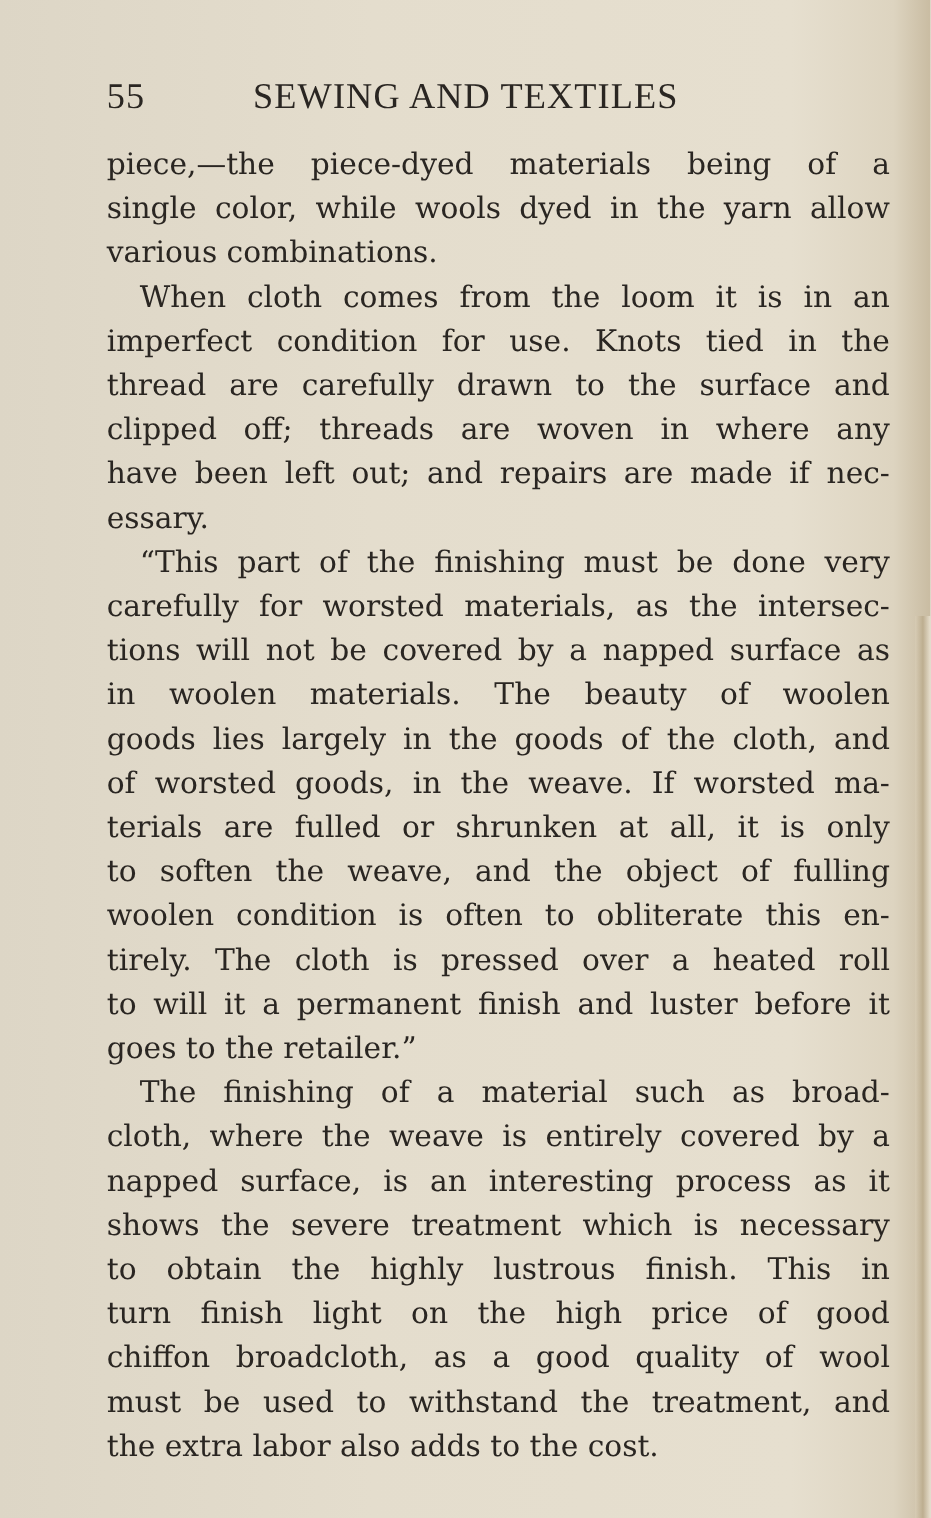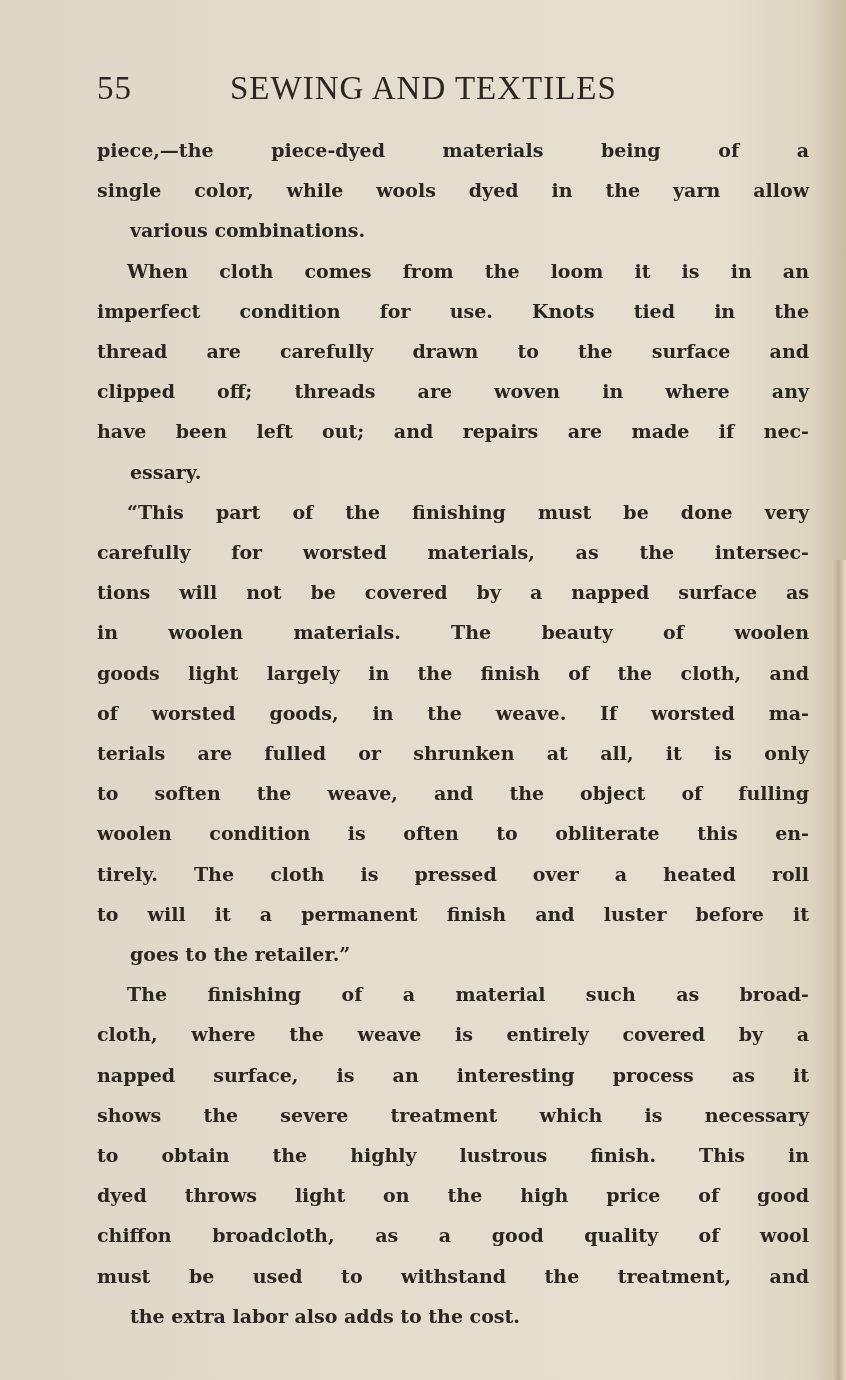--- a/index.html
+++ b/index.html
@@ -16,24 +16,24 @@
     opacity:0.8;
   }
   .header {
     position:absolute; left:97px; top:70px; width:600px;
     font-family: "Liberation Serif", serif; font-size:33px; letter-spacing:1px;
   }
   .header .num { position:absolute; left:0; top:0; }
   .header .title { position:absolute; left:133px; top:0; }
   .text {
     position:absolute; left:97px; top:130px; width:712px;
-    font-size:19px; line-height:40.2px; text-align:justify;font-weight:bold;
+    font-size:27px; line-height:40.2px; text-align:justify;
   }
   .line { display:block; white-space:nowrap; text-align-last:justify; }
-  .line.last { text-align-last:left;margin-left:33px; }
+  .line.last { text-align-last:left; }
   .line.indent { text-indent:30px; }
 </style>
 </head>
 <body>
 
 <div class="edge"></div>
 
 <div class="header">
   <span class="num">55</span>
   <span class="title">SEWING AND TEXTILES</span>
@@ -46,30 +46,30 @@
     <span class="line indent">When cloth comes from the loom it is in an</span>
     <span class="line">imperfect condition for use. Knots tied in the</span>
     <span class="line">thread are carefully drawn to the surface and</span>
     <span class="line">clipped off; threads are woven in where any</span>
     <span class="line">have been left out; and repairs are made if nec-</span>
     <span class="line last">essary.</span>
     <span class="line indent">“This part of the finishing must be done very</span>
     <span class="line">carefully for worsted materials, as the intersec-</span>
     <span class="line">tions will not be covered by a napped surface as</span>
     <span class="line">in woolen materials. The beauty of woolen</span>
-    <span class="line">goods light largely in the finish of the cloth, and</span>
+    <span class="line">goods lies largely in the goods of the cloth, and</span>
     <span class="line">of worsted goods, in the weave. If worsted ma-</span>
     <span class="line">terials are fulled or shrunken at all, it is only</span>
     <span class="line">to soften the weave, and the object of fulling</span>
     <span class="line">woolen condition is often to obliterate this en-</span>
     <span class="line">tirely. The cloth is pressed over a heated roll</span>
     <span class="line">to will it a permanent finish and luster before it</span>
     <span class="line last">goes to the retailer.”</span>
     <span class="line indent">The finishing of a material such as broad-</span>
     <span class="line">cloth, where the weave is entirely covered by a</span>
     <span class="line">napped surface, is an interesting process as it</span>
     <span class="line">shows the severe treatment which is necessary</span>
     <span class="line">to obtain the highly lustrous finish. This in</span>
-    <span class="line">dyed throws light on the high price of good</span>
+    <span class="line">turn finish light on the high price of good</span>
     <span class="line">chiffon broadcloth, as a good quality of wool</span>
     <span class="line">must be used to withstand the treatment, and</span>
     <span class="line last">the extra labor also adds to the cost.</span>
   </div>
 
 </body></html>

